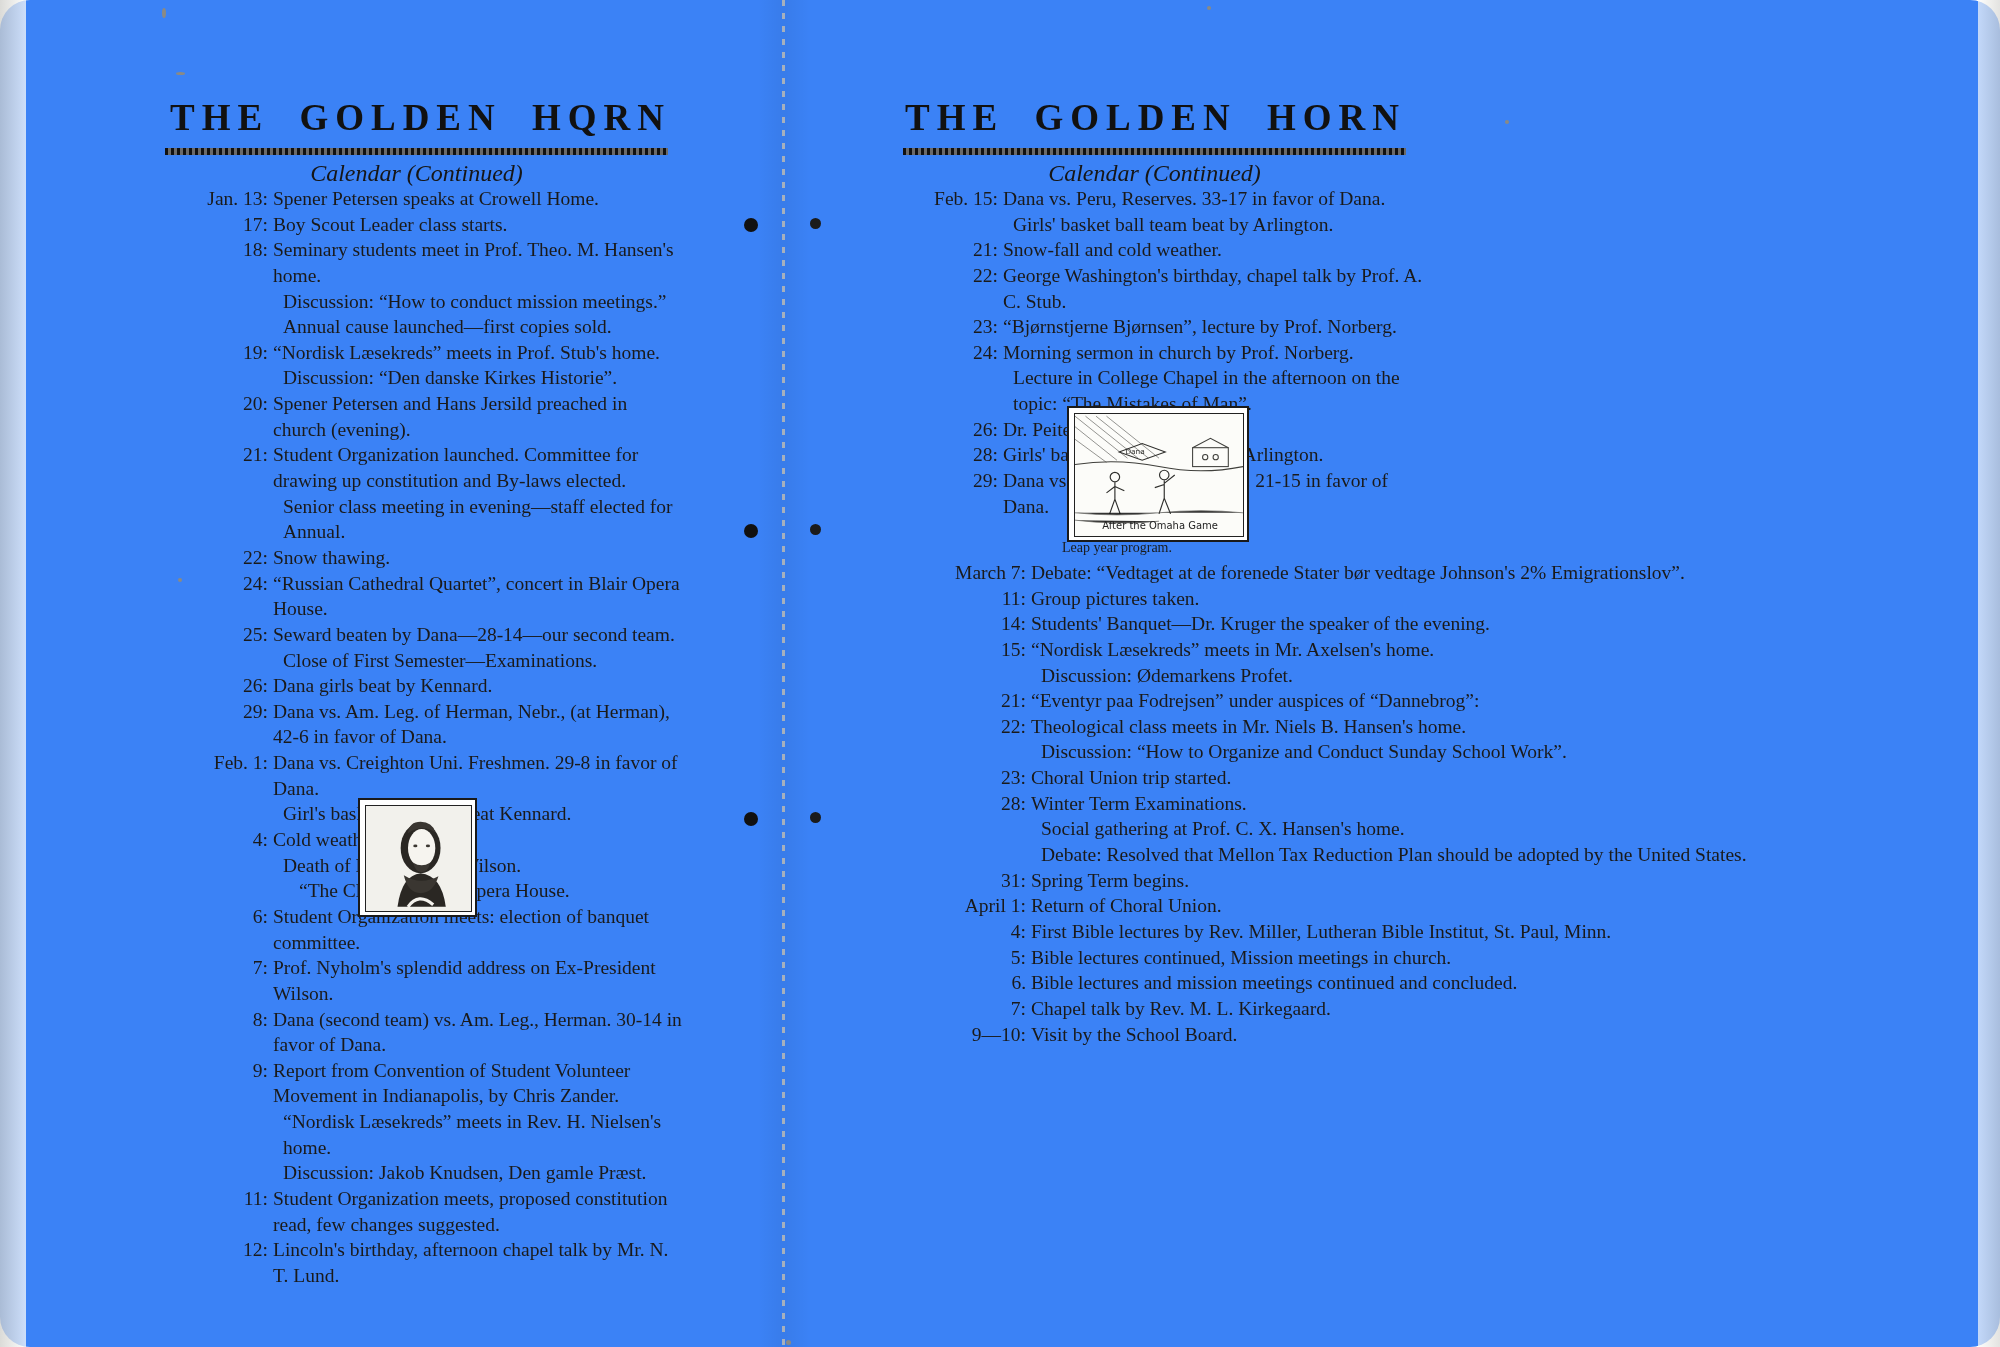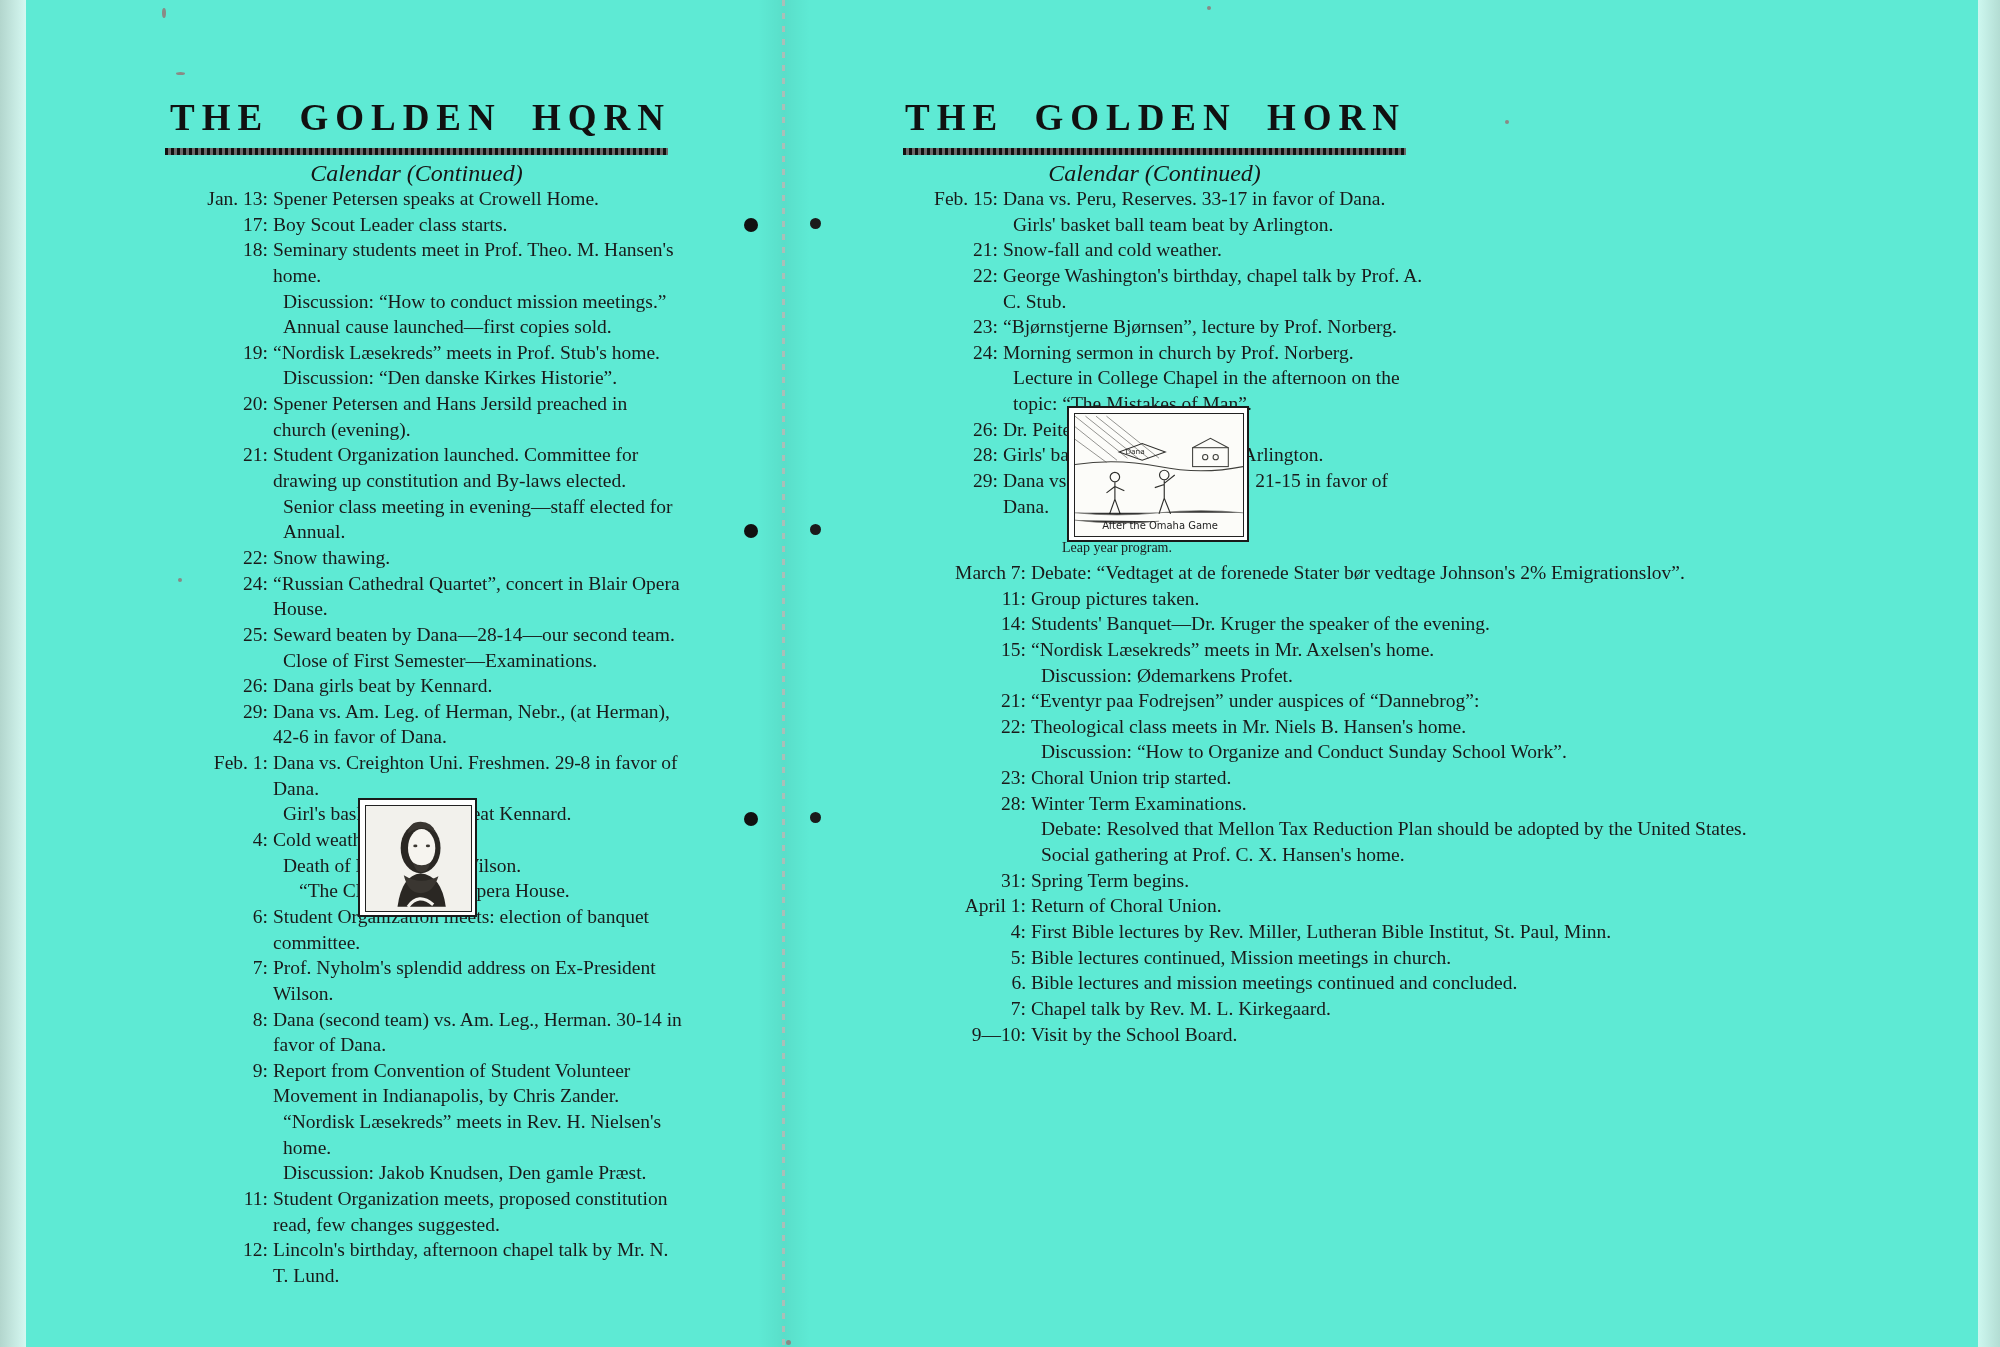--- a/index.html
+++ b/index.html
@@ -11,21 +11,22 @@
     width: 2000px;
     height: 1347px;
     position: relative;
     font-family: "Liberation Serif", serif;
     color: #1a1a1a;
     overflow: hidden;
   }
   .scan {
     position: absolute;
     inset: 0;
-    background: #5eead4;
+    background: #3b82f6;
+    border-radius: 30px;
   }
   
   .page-edge-left {
     position: absolute;
     top: 0; left: 0; width: 26px; height: 100%;
     background: linear-gradient(to right, #cfcfcb, #fdfdfb);
     opacity: .75;
   }
   .page-edge-right {
     position: absolute;
@@ -474,22 +475,22 @@
 
       <div class="entry">
         <div class="date" style="width:128px;">23:</div>
         <div class="text">Choral Union trip started.</div>
       </div>
 
       <div class="entry">
         <div class="date" style="width:128px;">28:</div>
         <div class="text">
           <div>Winter Term Examinations.</div>
+          <div class="sub subline">Social gathering at Prof. C. X. Hansen's home.</div>
           <div class="sub subline">Debate: Resolved that Mellon Tax Reduction Plan should be adopted by the United States.</div>
-          <div class="sub subline">Social gathering at Prof. C. X. Hansen's home.</div>
         </div>
       </div>
 
       <div class="entry">
         <div class="date" style="width:128px;">31:</div>
         <div class="text">Spring Term begins.</div>
       </div>
 
       <div class="entry">
         <div class="date" style="width:128px;">April 1:</div>

